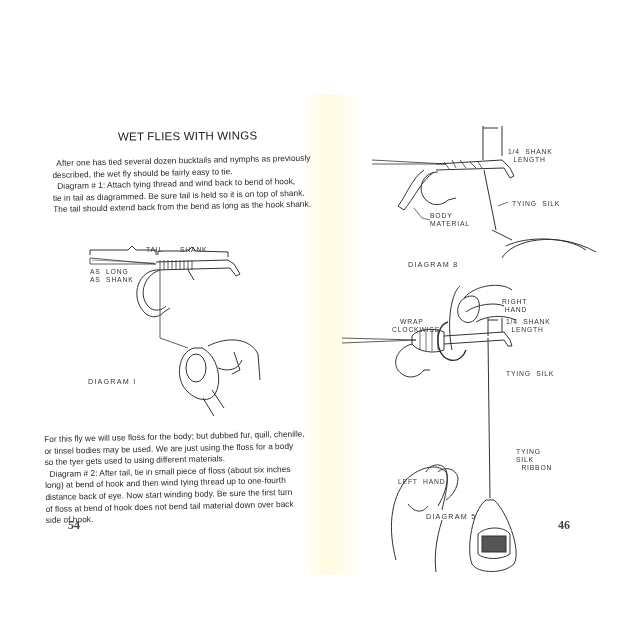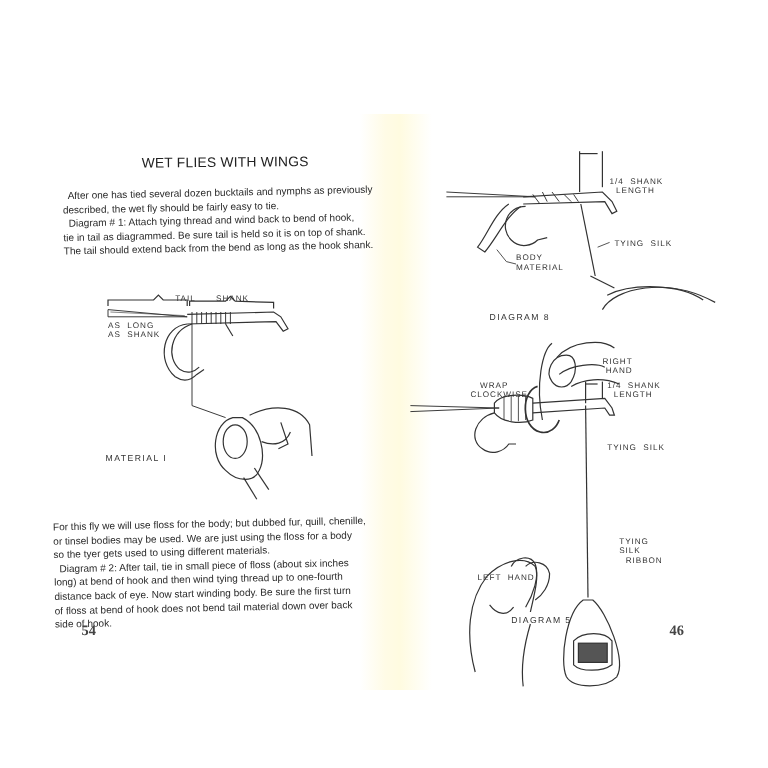--- a/index.html
+++ b/index.html
@@ -69,21 +69,21 @@
       <path d="M180 116 C200 106 222 108 230 124 L232 150"></path>
       <path d="M190 138 C200 142 210 140 214 130"></path>
       <path d="M206 122 L212 140 L204 144"></path>
       <path d="M175 168 L186 186"></path>
       <path d="M184 160 L196 178"></path>
     </svg>
     <div class="label" style="left:118px;top:186px;">TAIL</div>
     <div class="label" style="left:152px;top:186px;">SHANK</div>
     <div class="label" style="left:62px;top:208px;">AS  LONG
 AS  SHANK</div>
-    <div class="caption" style="left:60px;top:317px;">MATERIAL  I</div>
+    <div class="caption" style="left:60px;top:317px;">DIAGRAM  I</div>
 
     <div class="para p2">For this fly we will use floss for the body; but dubbed fur, quill, chenille,
 or tinsel bodies may be used. We are just using the floss for a body
 so the tyer gets used to using different materials.
   Diagram # 2: After tail, tie in small piece of floss (about six inches
 long) at bend of hook and then wind tying thread up to one-fourth
 distance back of eye. Now start winding body. Be sure the first turn
 of floss at bend of hook does not bend tail material down over back
 side of hook.</div>
     <div class="pagenum" style="left:40px;top:458px;">54</div>

